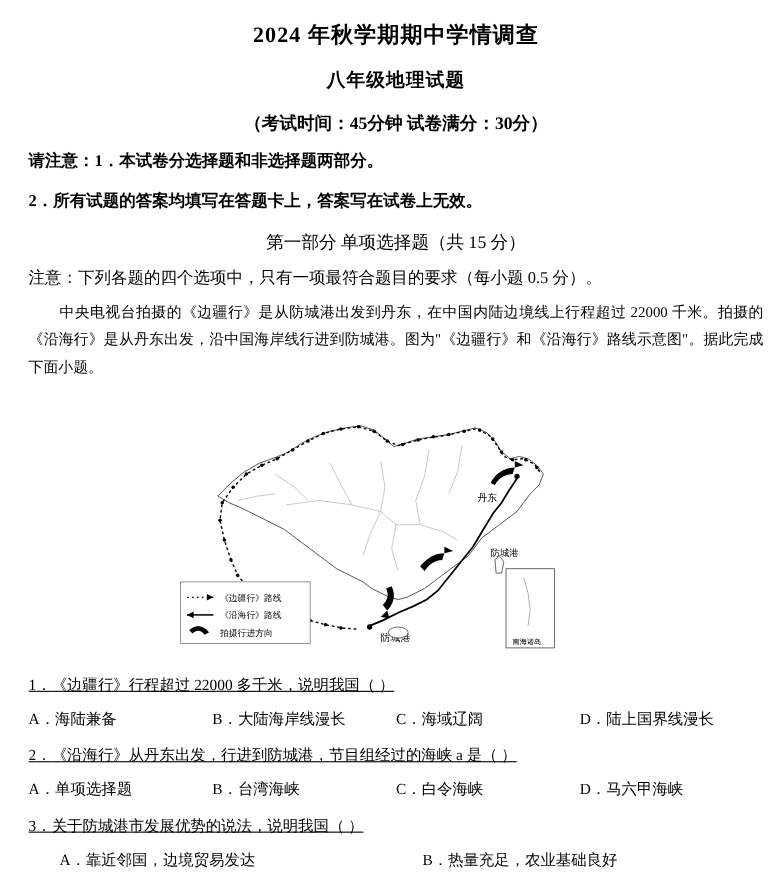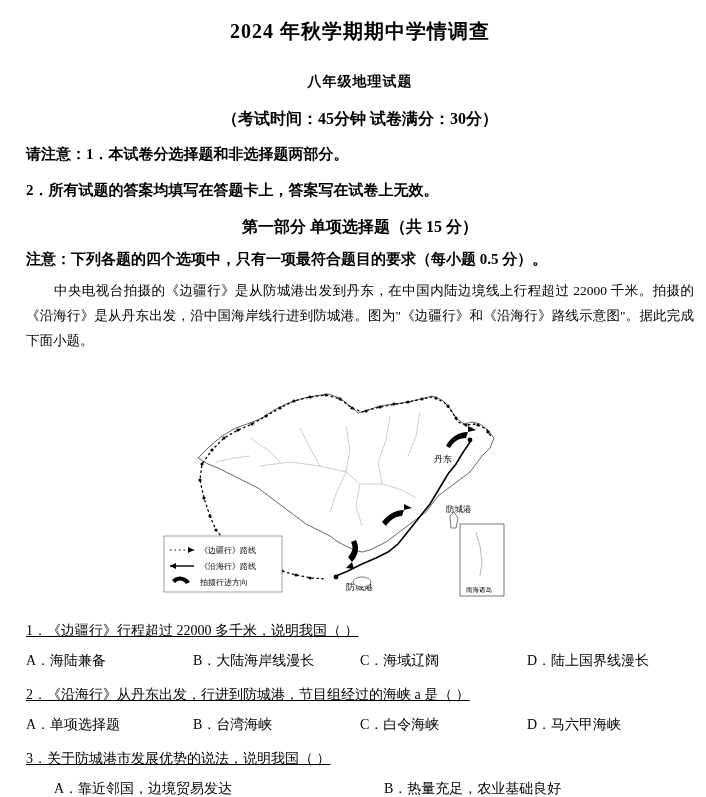--- a/index.html
+++ b/index.html
@@ -23,46 +23,46 @@
   }
   .title-main {
     text-align: center;
     font-size: 20px;
     font-weight: bold;
     letter-spacing: 1px;
     margin-top: 8px;
   }
   .title-sub {
     text-align: center;
-    font-size: 14px;
+    font-size: 17px;
     font-weight: bold;
     letter-spacing: 1px;
-    margin-top: 28px;
+    margin-top: 16px;
   }
   .title-exam-info {
     text-align: center;
     font-size: 16px;
     font-weight: bold;
     margin-top: 18px;
   }
   .notice-line {
     font-size: 15px;
     font-weight: bold;
     margin-top: 13px;
     line-height: 1.5;
   }
   .part-title {
     text-align: center;
     font-size: 16px;
-    font-weight: bold;
+    font-weight: normal;
     margin-top: 16px;
   }
   .attention {
     font-size: 15px;
-    font-weight: bold;
+    font-weight: normal;
     margin-top: 12px;
   }
   .passage {
     font-size: 13.5px;
     line-height: 1.85;
     margin-top: 10px;
     text-indent: 28px;
     text-align: justify;
   }
   .figure-wrap {

